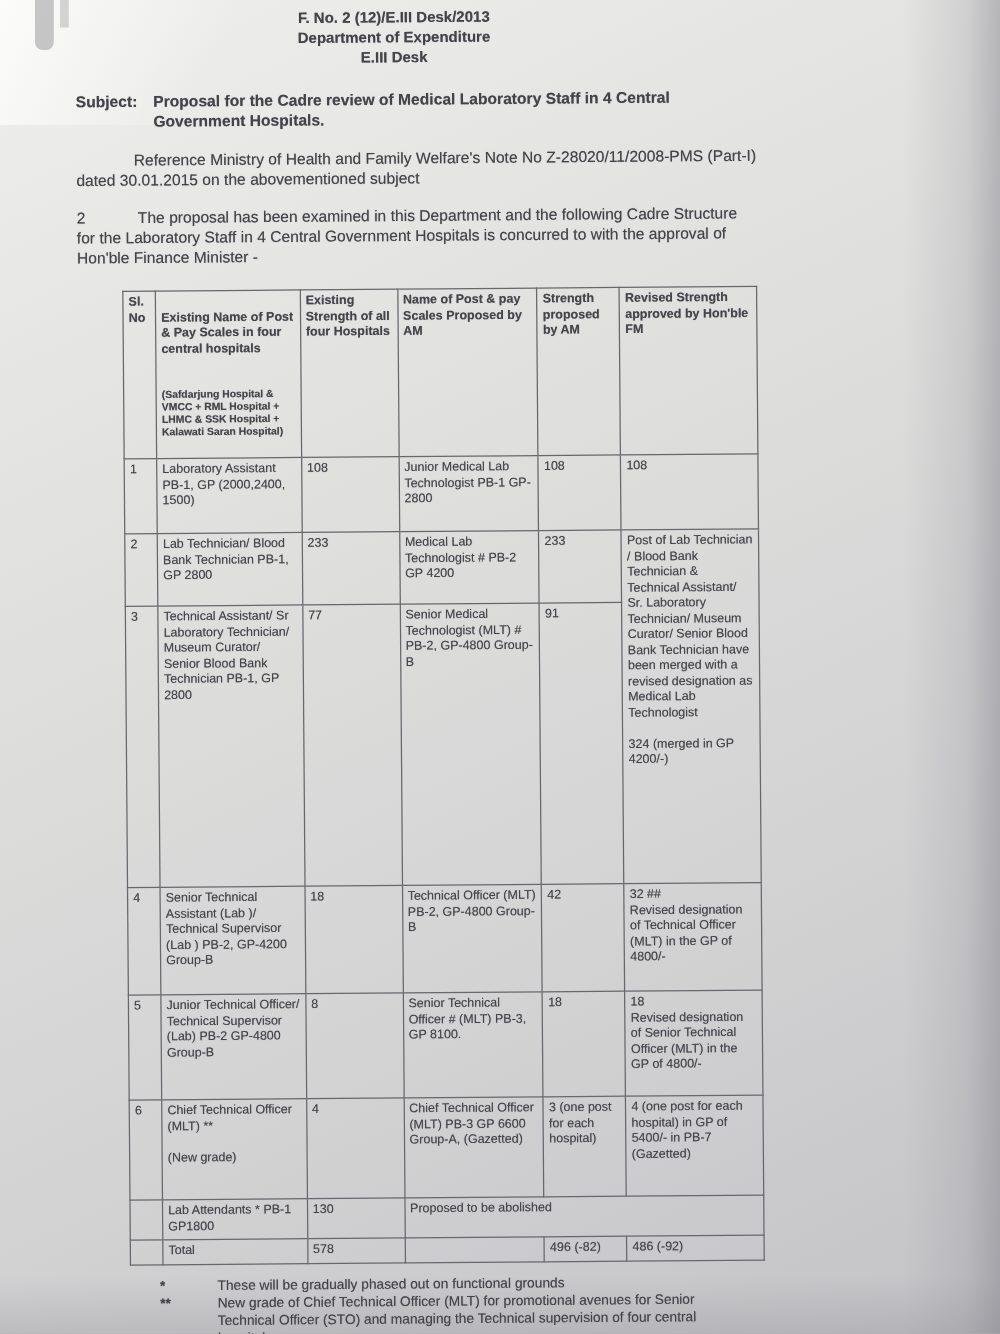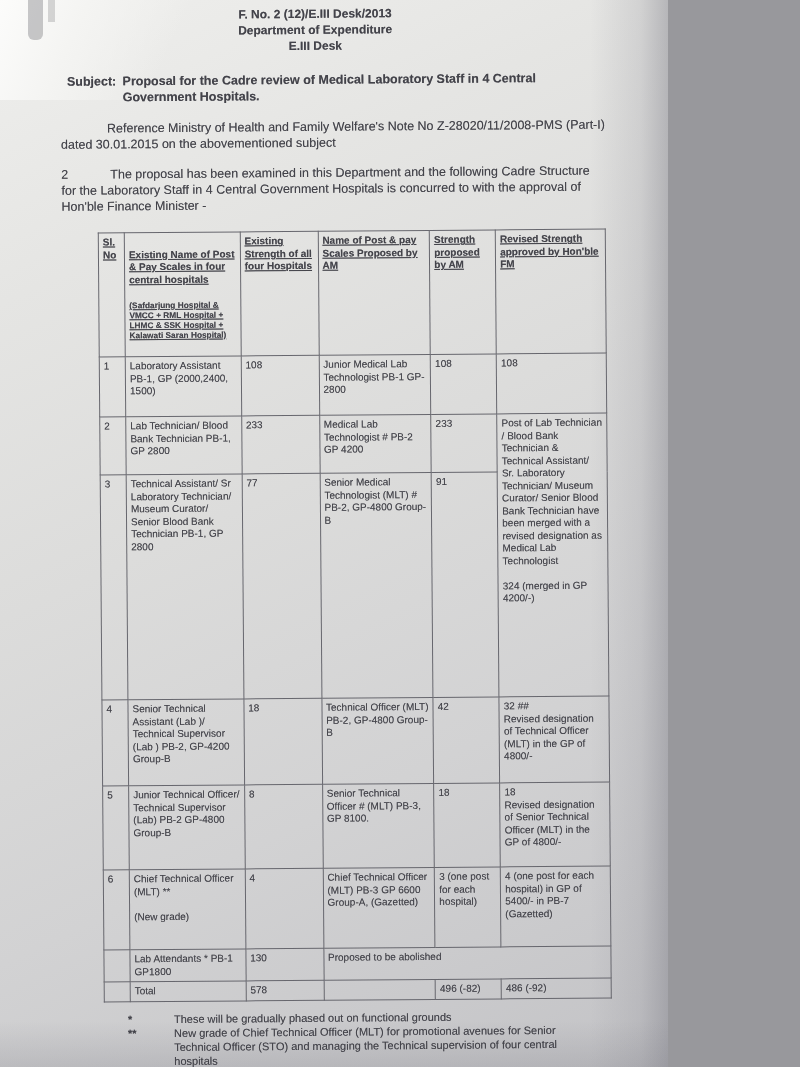--- a/index.html
+++ b/index.html
@@ -1,48 +1,48 @@
 <!DOCTYPE html>
 <html><head>
 <meta charset="utf-8">
 <style>
   * { margin:0; padding:0; box-sizing:border-box; }
   html,body { width:800px; height:1067px; }
   body { background:#98989c; font-family:"Liberation Sans", sans-serif; }
-  .page { position:relative; width:668px; height:1067px; overflow:hidden;
+  .page { position:relative; width:800px; height:1067px; overflow:hidden;
     background: linear-gradient(155deg,#efefed 0%,#e5e5e3 22%,#dcdcdb 45%,#d2d2d3 70%,#c3c3c6 100%); }
   .corner-fold { position:absolute; top:0; left:0; width:210px; height:100px; pointer-events:none;
     background: linear-gradient(115deg,#fcfcfb 0%,#f4f4f2 35%,rgba(238,238,236,0) 75%); }
   .edge-right { position:absolute; top:0; right:0; width:78px; height:100%; pointer-events:none;
     background: linear-gradient(to right, rgba(150,150,156,0) 0%, rgba(140,140,148,0.22) 65%, rgba(118,118,128,0.42) 100%); }
   .edge-bottom { position:absolute; bottom:0; left:0; width:100%; height:46px; pointer-events:none;
     background: linear-gradient(to bottom, rgba(150,150,156,0) 0%, rgba(130,130,138,0.25) 100%); }
   .streak-a { position:absolute; top:0; left:28px; width:15px; height:40px; background:#87878c; opacity:.45; border-radius:0 0 6px 6px; }
   .streak-b { position:absolute; top:0; left:48px; width:7px; height:22px; background:#8e8e93; opacity:.35; }
 
   .doc { position:absolute; top:8px; left:42px; width:706px; color:#43434a;
     transform:rotate(-0.45deg); transform-origin:top left;
     text-shadow:0 0 0.6px rgba(67,67,74,0.55); }
 
   .doc-header { width:330px; margin-left:108px; text-align:center; font-weight:bold; font-size:12px; line-height:1.35; }
 
   .subject { display:flex; margin:17px 0 0 18px; width:548px; font-weight:bold; font-size:12.5px; line-height:1.3; }
-  .subject-label { flex:none; width:62px;text-align:center; }
+  .subject-label { flex:none; width:62px; }
 
   .ref-para { margin:15px 0 0 18px; width:546px; text-indent:46px; font-size:12.5px; line-height:1.3; }
 
   .para2 { margin:13px 0 0 18px; width:540px; font-size:12.5px; line-height:1.3; }
   .para2-num { margin-right:42px; }
 
   table.cadre { border-collapse:collapse; margin:18px 0 0 54px; width:508px;
     font-size:10px; line-height:1.25; color:#44444b; }
   table.cadre th, table.cadre td { border:1px solid #67676e; padding:3px 4px;
     vertical-align:top; text-align:left; white-space:pre-line; }
-  table.cadre th { font-weight:bold;text-decoration:underline; }
-  th .sub { font-size:8.3px; font-weight:bold; line-height:1.2; margin-top:2px; }
+  table.cadre th { font-weight:bold; }
+  th .sub { font-size:8.3px; font-weight:bold; line-height:1.2; margin-top:12px; }
   tr.h-header { height:118px; }
   tr.h-r1 { height:60px; } tr.h-r2 { height:58px; } tr.h-r3 { height:225px; }
   tr.h-r4 { height:86px; } tr.h-r5 { height:84px; } tr.h-r6 { height:80px; }
   tr.h-ab { height:26px; } tr.h-total { height:18px; }
   td.center { text-align:center;margin-left:36px; }
   td.num { text-align:left; }
 
   .footnotes { margin:10px 0 0 78px; width:474px; font-size:11px; line-height:1.28; }
   .footnote { display:flex; }
   .fn-marker { flex:none; width:46px; font-weight:bold; }

